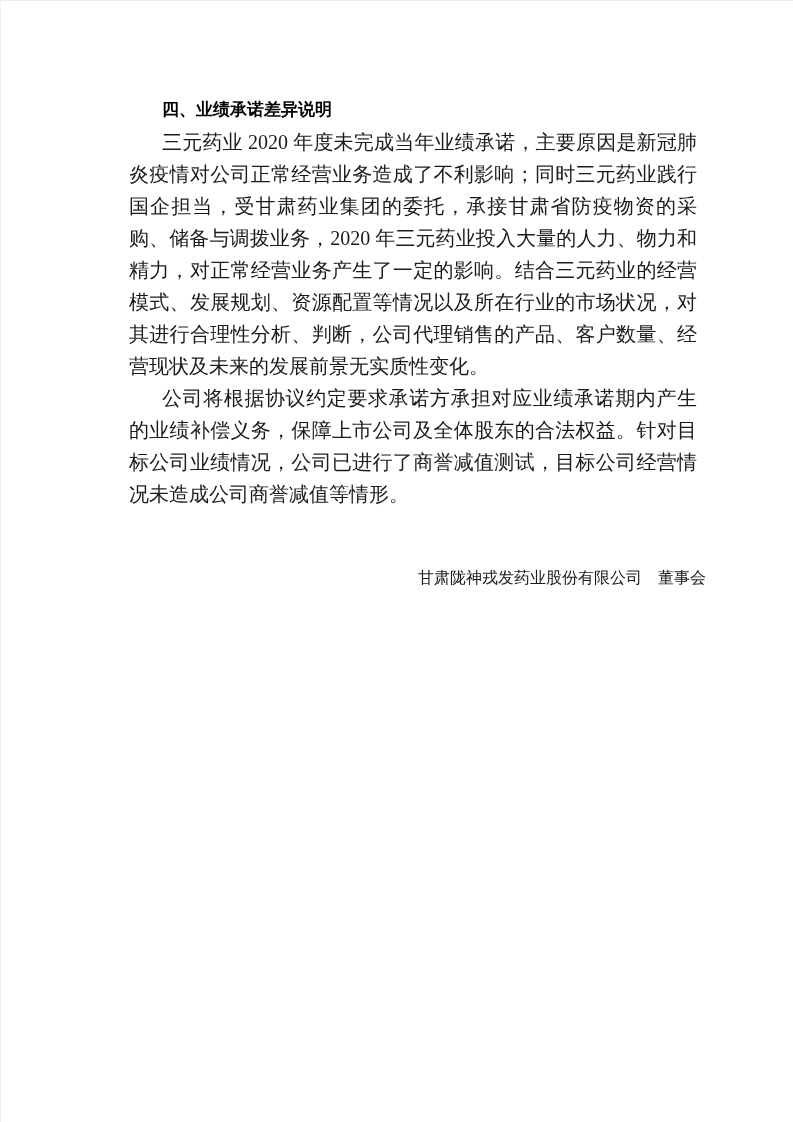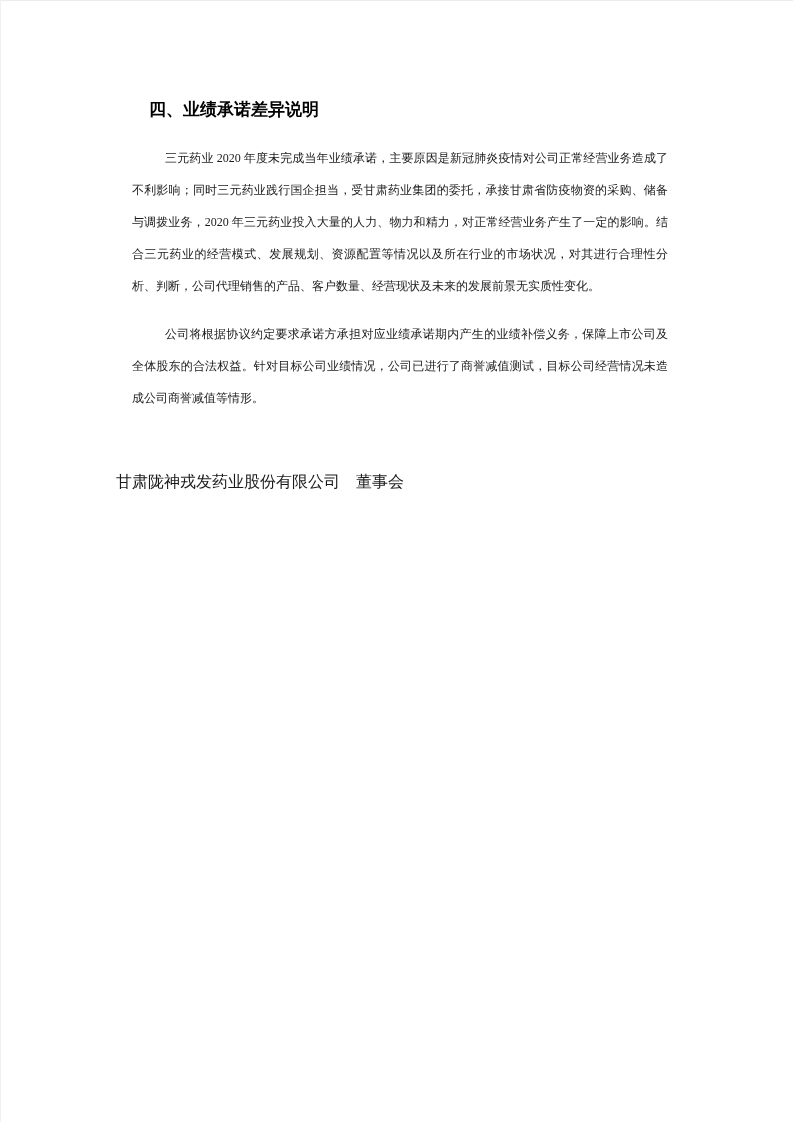--- a/index.html
+++ b/index.html
@@ -14,44 +14,44 @@
     background: #ffffff;
     box-sizing: border-box;
     border-top: 1px solid #ececec;
     border-left: 1px solid #f1f1f1;
     font-family: "Liberation Serif", "DejaVu Serif", serif;
     color: #1a1a1a;
     overflow: hidden;
   }
   .content {
     position: absolute;
-    left: 115px;
+    left: 128px;
     top: 93px;
     width: 568px;
   }
   .heading {
     font-family: "Liberation Sans", "DejaVu Sans", sans-serif;
     font-weight: bold;
     font-size: 17px;
     line-height: 32px;
     color: #000000;
     margin: 0;
     padding-left: 33px;
   }
   .body-para {
-    font-size: 12px;
+    font-size: 20px;
     line-height: 32px;
-    margin: 16px;
+    margin: 0;
     text-align: justify;
     text-indent: 33px;
     word-break: break-all;
   }
   .signature {
     margin-top: 51px;
-    text-align: left;
+    text-align: right;
     font-size: 16px;
     line-height: 33px;
   }
   .sig-company {
     margin-right: -9px;
   }
   .sig-date {
     margin-right: 11px;
   }
 </style>

